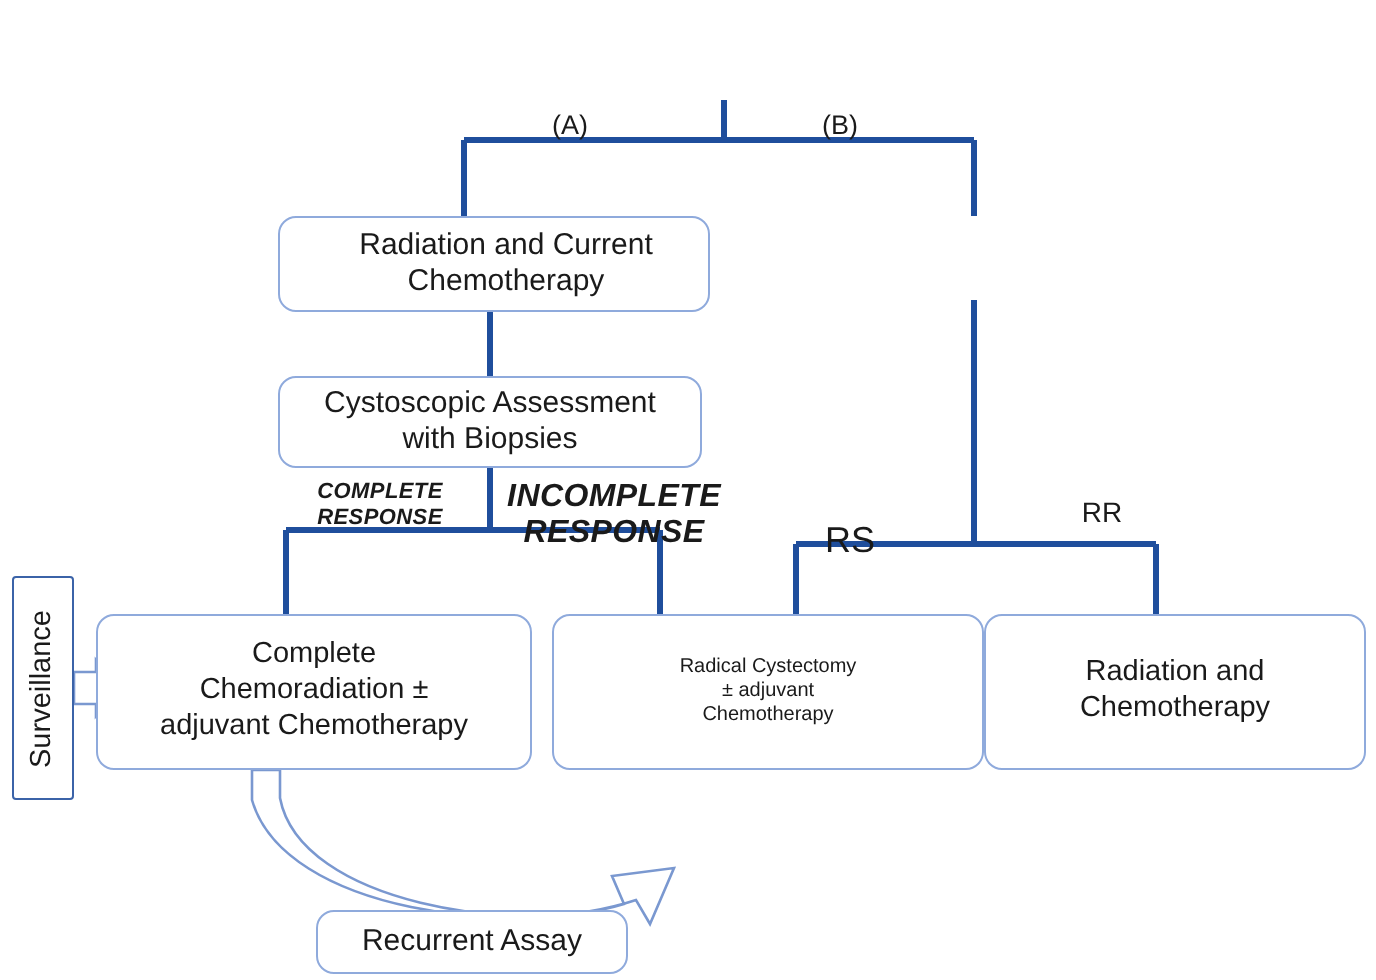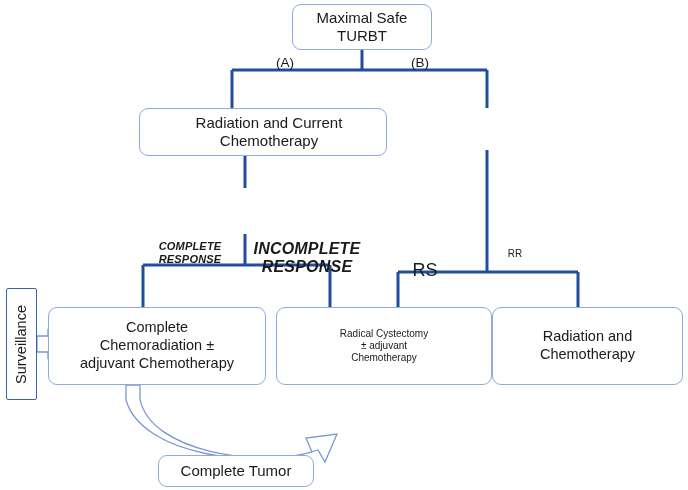--- a/index.html
+++ b/index.html
@@ -42,21 +42,21 @@
     z-index: 3;
   }
   .node span.lbl {
     display: block;
     padding: 0 6px;
     white-space: pre-line;
   }
 
   
   .n-turbt      { left: 292px; top: 4px;   width: 140px; height: 46px; font-size: 15px; }
-  .n-radcur     { left: 139px; top: 108px; width: 248px; height: 48px; font-size: 15px; padding-left: 12px; }
+  .n-radcur     { left: 139px; top: 108px; width: 216px; height: 48px; font-size: 15px; padding-left: 12px; }
   .n-assay      { left: 388px; top: 108px; width: 198px; height: 42px; font-size: 15px; }
   .n-cysto      { left: 139px; top: 188px; width: 212px; height: 46px; font-size: 15px; }
   .n-chemorad   { left: 48px;  top: 307px; width: 218px; height: 78px; font-size: 14.5px; }
   .n-cystectomy { left: 276px; top: 307px; width: 216px; height: 78px; font-size: 10px; }
   .n-radchemo   { left: 492px; top: 307px; width: 191px; height: 78px; font-size: 14.5px; }
   .n-recurrent  { left: 158px; top: 455px; width: 156px; height: 32px; font-size: 15px; }
 
   .n-surv {
     left: 6px; top: 288px; width: 31px; height: 112px;
     font-size: 14.5px;
@@ -76,21 +76,21 @@
     text-align: center;
     z-index: 4;
     white-space: pre-line;
     line-height: 1.15;
   }
   .el-a  { left: 255px; top: 55px;  width: 60px; font-size: 13.5px; }
   .el-b  { left: 390px; top: 55px;  width: 60px; font-size: 13.5px; }
   .el-cr { left: 140px; top: 240px; width: 100px; font-size: 11px; font-style: italic; font-weight: 600; letter-spacing: 0.2px; }
   .el-ir { left: 252px; top: 240px; width: 110px; font-size: 16px; font-style: italic; font-weight: 600; letter-spacing: 0.2px; }
   .el-rs { left: 400px; top: 260px; width: 50px; font-size: 18px; }
-  .el-rr { left: 490px; top: 248px; width: 50px; font-size: 10px; }
+  .el-rr { left: 490px; top: 248px; width: 50px; font-size: 14px; padding-left: 36px; }
 </style>
 </head>
 <body>
 
 <div id="diagram">
 
   <svg id="edges" viewBox="0 0 688 490" xmlns="http://www.w3.org/2000/svg">
     <g stroke="#1F4E9C" stroke-width="3" fill="none" stroke-linecap="butt">
 
       <path d="M 362,50 L 362,70"></path>
@@ -129,51 +129,51 @@
                L 306,438
                L 337,434
                L 325,462
                L 318,450
                C 258,470 142,456 126,400
                L 126,385
                Z"></path>
     </g>
   </svg>
 
-  <div class="node n-turbt">
-    <span class="lbl">Maximal Safe
-TURBT</span>
-  </div>
 
   <div class="node n-radcur">
     <span class="lbl">Radiation and Current
 Chemotherapy</span>
   </div>
 
 
+  <div class="node n-cysto">
+    <span class="lbl">Cystoscopic Assessment
+with Biopsies</span>
+  </div>
 
   <div class="node n-chemorad">
     <span class="lbl">Complete
 Chemoradiation ±
 adjuvant Chemotherapy</span>
   </div>
 
   <div class="node n-cystectomy">
     <span class="lbl">Radical Cystectomy
 ± adjuvant
 Chemotherapy</span>
   </div>
 
   <div class="node n-radchemo">
     <span class="lbl">Radiation and
 Chemotherapy</span>
   </div>
 
   <div class="node n-recurrent">
-    <span class="lbl">Complete Tumor</span>
+    <span class="lbl">Recurrent Assay</span>
   </div>
 
   <div class="node n-surv">
     <span class="lbl">Surveillance</span>
   </div>
 
   <div class="edgelabel el-a">(A)</div>
   <div class="edgelabel el-b">(B)</div>
   <div class="edgelabel el-cr">COMPLETE
 RESPONSE</div>

